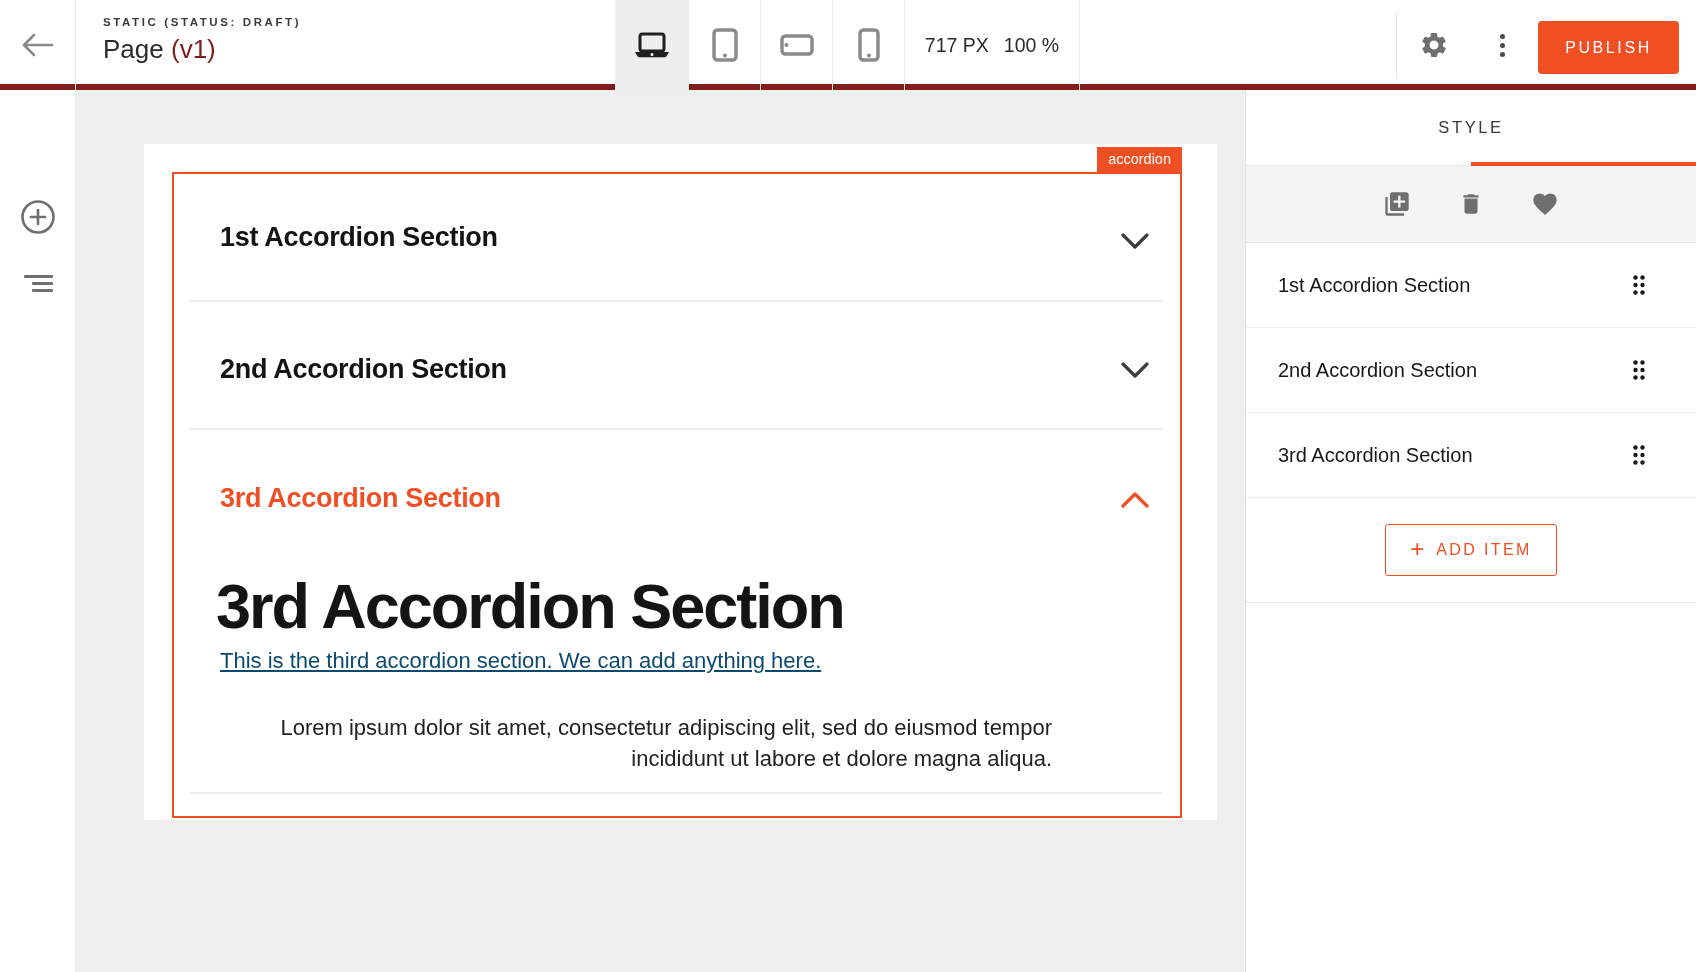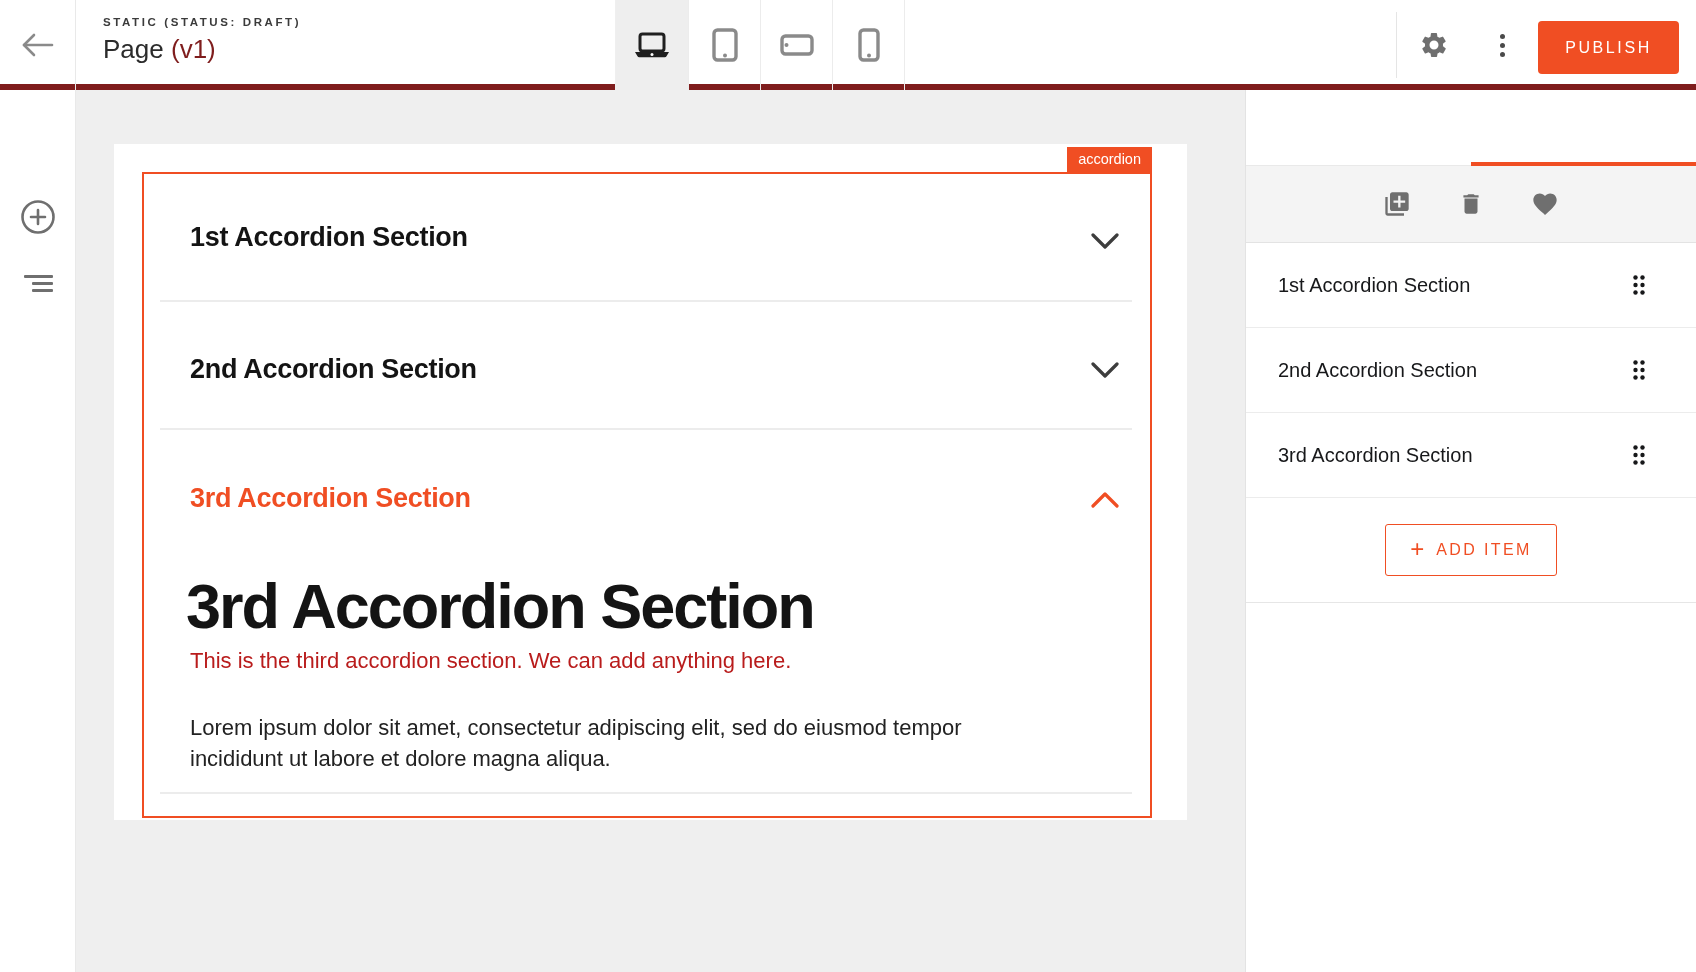--- a/index.html
+++ b/index.html
@@ -39,40 +39,40 @@
   .rail-add { top:99px; }
   .rail-layers { top:165px; }
   .layers-glyph { display:flex; flex-direction:column; align-items:flex-end; gap:4px; }
   .layers-glyph i { display:block; height:3px; background:#6f6f6f; border-radius:1px; }
   .layers-glyph i:nth-child(1){ width:29px; }
   .layers-glyph i:nth-child(2){ width:21px; }
   .layers-glyph i:nth-child(3){ width:21px; }
 
   
   .canvas { position:absolute; left:76px; top:90px; width:1169px; height:882px; background:#efefef; overflow:hidden; }
-  .page { position:absolute; left:38px; top:54px; width:1073px; height:676px; background:#fff; }
+  .page { position:absolute; left:68px; top:54px; width:1073px; height:676px; background:#fff;text-align:right; }
 
   .selection { position:absolute; left:28px; top:28px; width:1010px; height:646px; border:2px solid #f04e23; }
   .sel-tag { position:absolute; right:-2px; top:-27px; height:25px; background:#f04e23; color:#fff; font-size:14.5px; line-height:25px; padding:0 11px; }
 
   .acc-title { position:absolute; left:46px; font-size:27px; font-weight:700; color:#141414; letter-spacing:-0.3px; }
   .acc-title.t1 { top:48px; }
   .acc-title.t2 { top:180px; }
   .acc-title.t3 { top:309px; color:#f04e23; }
   .acc-chevron { position:absolute; left:947px; }
   .acc-chevron.c1 { top:59px; }
   .acc-chevron.c2 { top:188px; }
   .acc-chevron.c3 { top:318px; }
   .acc-div { position:absolute; left:16px; width:972px; height:2px; background:#ececec; }
   .acc-div.d1 { top:126px; }
   .acc-div.d2 { top:254px; }
   .acc-div.d3 { top:618px; }
 
   .big-heading { position:absolute; left:42px; top:398px; font-size:63px; line-height:68px; font-weight:700; letter-spacing:-2px; color:#141414; white-space:nowrap; }
-  .sub-text { position:absolute; left:46px; top:474px; font-size:22px; color:#b91c1c; }
+  .sub-text { position:absolute; left:46px; top:474px; font-size:22px; color:#0c4a6e;text-decoration:underline; }
   .para-text { position:absolute; left:46px; top:538px; width:832px; font-size:22px; line-height:31px; color:#222; }
 
   
   .panel { position:absolute; left:1245px; top:90px; width:451px; height:882px; background:#fff; border-left:1px solid #e3e3e3; z-index:20; }
   .tabs { position:relative; height:76px; display:flex; border-bottom:1px solid #e9e9e9; }
   .tab { flex:1; display:flex; align-items:center; justify-content:center; font-size:16.5px; letter-spacing:2.6px; font-weight:500; color:#37393c; cursor:pointer; }
   .tab-underline { position:absolute; right:0; bottom:-1px; width:50%; height:4px; background:#f04e23; }
 
   .icons-row { height:77px; background:#f4f4f4; border-bottom:1px solid #e3e3e3; display:flex; align-items:center; justify-content:center; gap:44px; }
   .icons-row .icbtn { width:30px; height:30px; display:flex; align-items:center; justify-content:center; cursor:pointer; }
@@ -129,20 +129,24 @@
           </svg>
       </div>
       <div class="device-cell">
         <svg width="22" height="34" viewBox="0 0 22 34">
             <rect x="2" y="2" width="18" height="30" rx="3.5" fill="none" stroke="#8a8a8a" stroke-width="3.4"></rect>
             <circle cx="11" cy="27.5" r="2" fill="#8a8a8a"></circle>
           </svg>
       </div>
     </div>
 
+    <div class="pxzoom">
+      <span>717 PX</span>
+      <span>100 %</span>
+    </div>
 
 
     <div class="vdiv"></div>
 
     <div class="gear-btn">
       <svg width="30" height="30" viewBox="0 0 24 24" fill="#6f6f6f">
           <path d="M19.14 12.94c.04-.3.06-.61.06-.94s-.02-.64-.07-.94l2.03-1.58a.5.5 0 0 0 .12-.64l-1.92-3.32a.5.5 0 0 0-.61-.22l-2.39.96a7.1 7.1 0 0 0-1.62-.94l-.36-2.54a.5.5 0 0 0-.5-.42h-3.84a.5.5 0 0 0-.5.42l-.36 2.54c-.59.24-1.13.56-1.62.94l-2.39-.96a.5.5 0 0 0-.61.22L2.74 8.87a.5.5 0 0 0 .12.64l2.03 1.58c-.05.3-.09.63-.09.94s.02.64.07.94l-2.03 1.58a.5.5 0 0 0-.12.64l1.92 3.32c.12.22.39.3.61.22l2.39-.96c.5.38 1.03.7 1.62.94l.36 2.54c.05.24.25.42.5.42h3.84c.25 0 .46-.18.5-.42l.36-2.54c.59-.24 1.13-.56 1.62-.94l2.39.96c.23.09.49 0 .61-.22l1.92-3.32a.5.5 0 0 0-.12-.64l-2.01-1.58zM12 15.6A3.6 3.6 0 1 1 12 8.4a3.6 3.6 0 0 1 0 7.2z"></path>
         </svg>
     </div>
 
@@ -196,20 +200,21 @@
         <h1 class="big-heading">3rd Accordion Section</h1>
         <div class="sub-text">This is the third accordion section. We can add anything here.</div>
         <p class="para-text">Lorem ipsum dolor sit amet, consectetur adipiscing elit, sed do eiusmod tempor incididunt ut labore et dolore magna aliqua.</p>
         <div class="acc-div d3"></div>
       </div>
     </div>
   </main>
 
   <aside class="panel">
     <div class="tabs">
+      <div class="tab">STYLE</div>
       <div class="tab-underline"></div>
     </div>
 
     <div class="icons-row">
       <div class="icbtn">
         <svg width="28" height="28" viewBox="0 0 24 24" fill="#6f6f6f">
             <path d="M4 6H2v14c0 1.1.9 2 2 2h14v-2H4V6zm16-4H8c-1.1 0-2 .9-2 2v12c0 1.1.9 2 2 2h12c1.1 0 2-.9 2-2V4c0-1.1-.9-2-2-2zm-1 9h-4v4h-2v-4H9V9h4V5h2v4h4v2z"></path>
           </svg>
       </div>
       <div class="icbtn">

